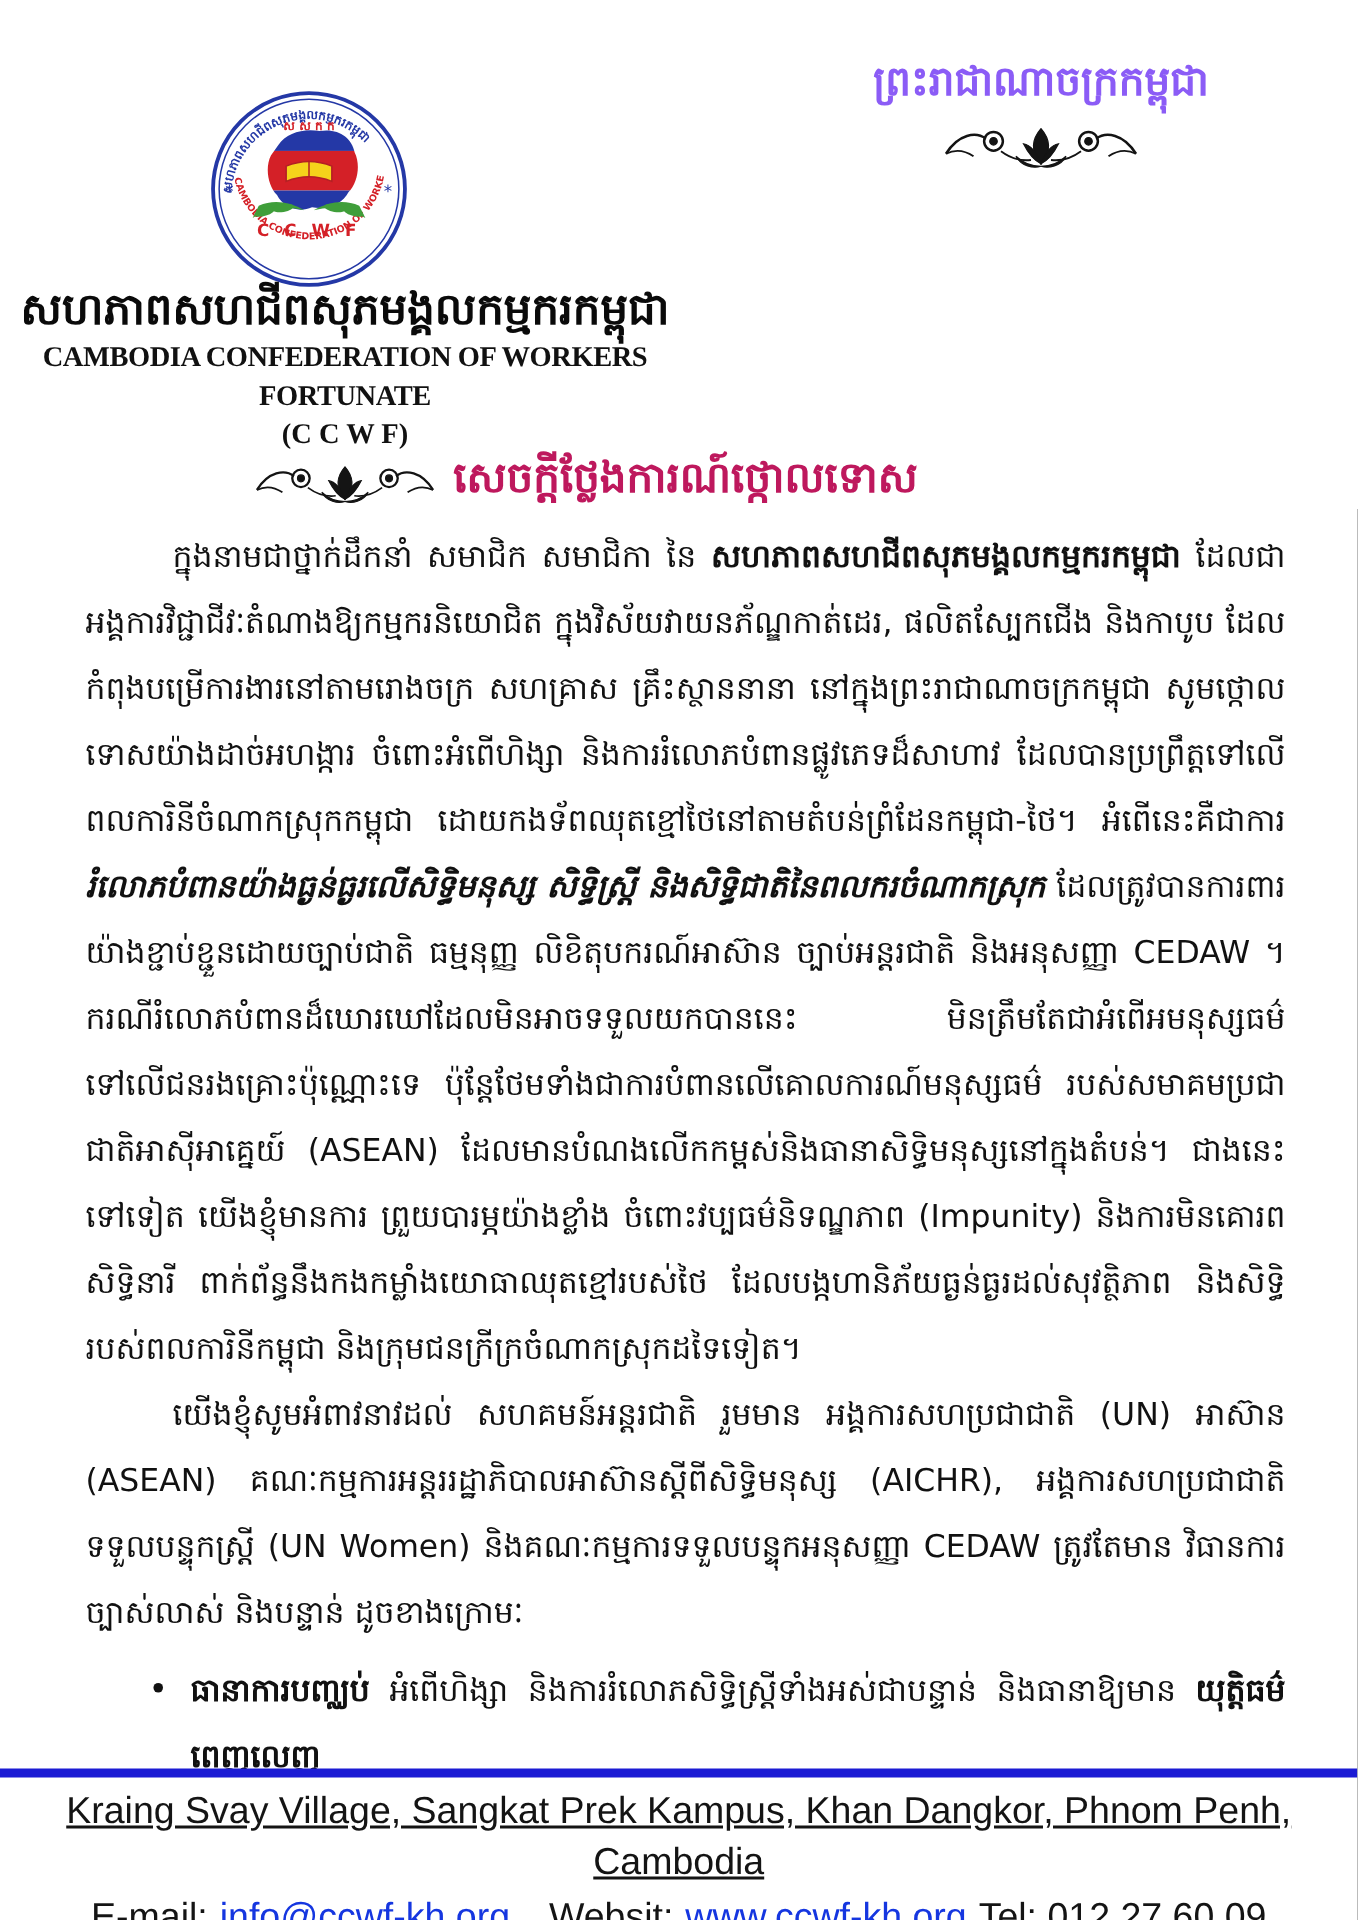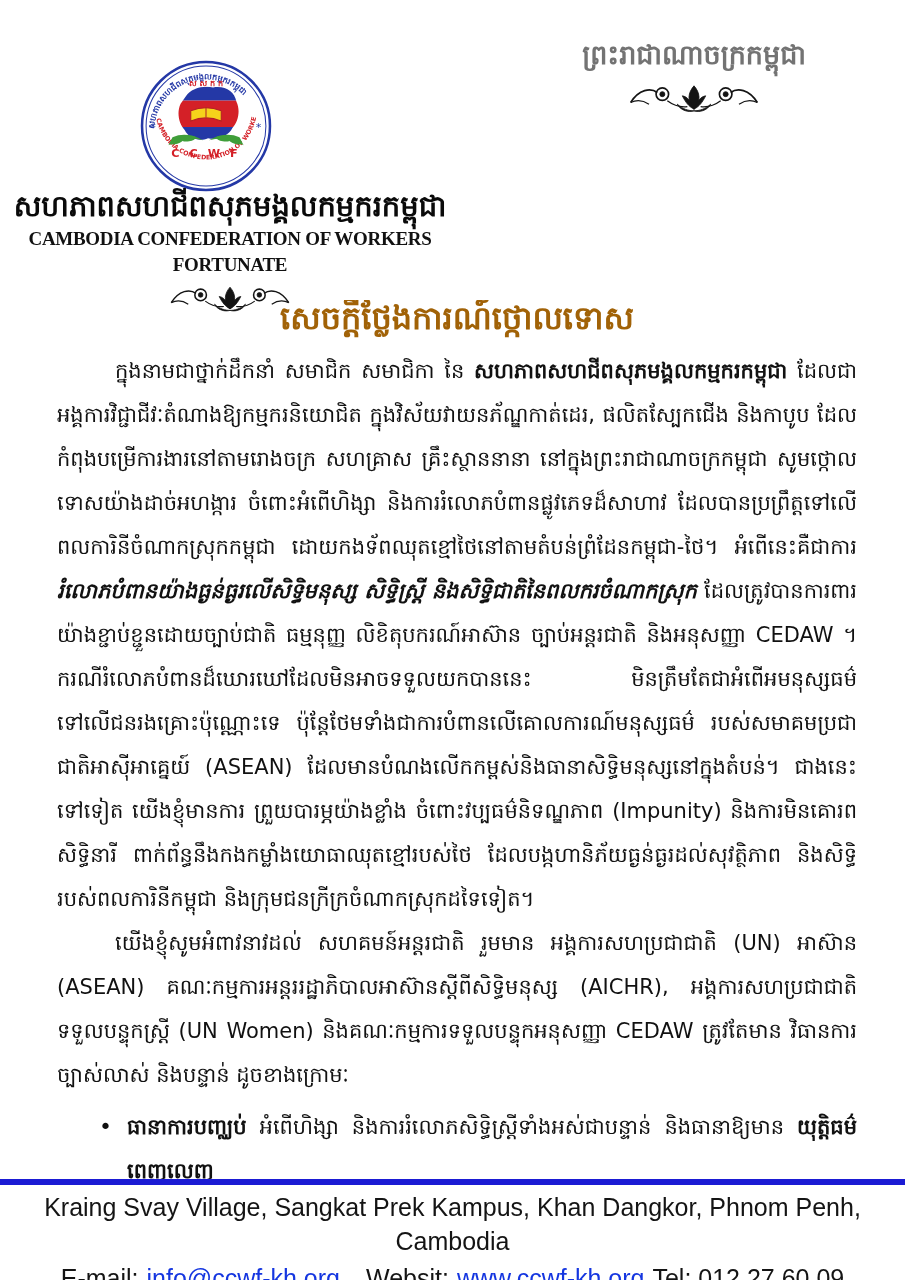--- a/index.html
+++ b/index.html
@@ -4,46 +4,46 @@
 <style>
   * { margin:0; padding:0; box-sizing:border-box; }
   html,body { background:#888; }
   .page {
     position:relative; width:905px; height:1280px; margin:0 auto;
     background:#ffffff; overflow:hidden;
     font-family:"DejaVu Sans", sans-serif; color:#111;
   }
   
   .kingdom { position:absolute; top:36px; right:26px; width:370px; text-align:center; }
-  .kingdom-line { font-weight:bold; font-size:27px; line-height:37px; color:#737373; }
+  .kingdom-line { font-weight:bold; font-size:27px; line-height:37px; color:#8b5cf6; }
   .kingdom .flourish { margin-top:6px; }
   
   .emblem { position:absolute; top:60px; left:140px; width:132px; height:132px; }
   
   .org-block { position:absolute; top:186px; left:12px; width:436px; text-align:center; }
   .org-khmer { font-weight:bold; font-size:29px; line-height:40px; color:#0a0a0a; }
   .org-english { font-family:"Liberation Serif", serif; font-weight:bold; font-size:19px; line-height:26px; letter-spacing:-0.3px; }
   .org-abbr { font-family:"Liberation Serif", serif; font-weight:bold; font-size:19px; line-height:24px; }
   .org-block .flourish { margin-top:3px; }
   .flourish { display:inline-block; }
   
   .content { position:absolute; top:300px; left:57px; width:800px; bottom:96px; overflow:hidden; }
-  .doc-title { text-align:center; font-weight:bold; font-size:32px; line-height:37px; color:#a16207; }
+  .doc-title { text-align:center; font-weight:bold; font-size:28px; line-height:37px; color:#be185d; }
   .doc-body { margin-top:12px; font-size:21px; line-height:44px; text-align:justify; }
   .doc-body p { text-indent:58px; }
   .seg-b { font-weight:bold; }
   .seg-i { font-style:italic; }
   ul.demands { list-style:none; margin-top:8px; }
   ul.demands li { position:relative; margin-left:40px; padding-left:30px; margin-bottom:8px; }
   ul.demands li::before { content:"•"; position:absolute; left:2px; top:0; font-size:22px; }
   
   .footer-rule { position:absolute; top:1179px; left:0; width:905px; height:6px; background:#1b1bd4; }
   .footer { position:absolute; top:1190px; left:0; width:905px; text-align:center;
             font-family:"Liberation Sans", sans-serif; color:#141414; }
-  .footer-address { font-size:25px; line-height:34px; font-weight:500; }
+  .footer-address { font-size:25px; line-height:34px; font-weight:500;text-decoration:underline; }
   .footer-contact { font-size:25px; line-height:34px; margin-top:3px; }
   .footer-contact .lbl { color:#141414; }
   .footer-contact a { color:#1536e0; text-decoration:none; }
   .footer-contact .gap { display:inline-block; width:26px; }
   .sp { display:inline-block; width:8px; }
 </style>
 </head>
 <body>
 
 <svg width="0" height="0" style="position:absolute" aria-hidden="true">
@@ -112,20 +112,21 @@
       <ellipse cx="48" cy="77.5" rx="7" ry="2.6" transform="rotate(-10 48 77.5)"></ellipse>
       <ellipse cx="94" cy="80" rx="7" ry="2.6" transform="rotate(18 94 80)"></ellipse>
       <ellipse cx="82" cy="77.5" rx="7" ry="2.6" transform="rotate(10 82 77.5)"></ellipse>
     </g>
     <text x="65" y="96" font-size="11" font-weight="bold" fill="#d42027" text-anchor="middle" letter-spacing="3">C C W F</text>
   </svg>
 
   <div class="org-block">
     <div class="org-khmer">សហភាពសហជីពសុភមង្គលកម្មករកម្ពុជា</div>
     <div class="org-english">CAMBODIA CONFEDERATION OF WORKERS FORTUNATE</div>
+    <div class="org-abbr">(C C W F)</div>
     <svg class="flourish" width="140" height="34" viewBox="0 0 180 44">
       <use href="#flourish-def"></use>
     </svg>
   </div>
 
   <div class="content">
     <div class="doc-title">
       <div>សេចក្តីថ្លែងការណ៍ថ្កោលទោស</div>
     </div>
     <div class="doc-body">

